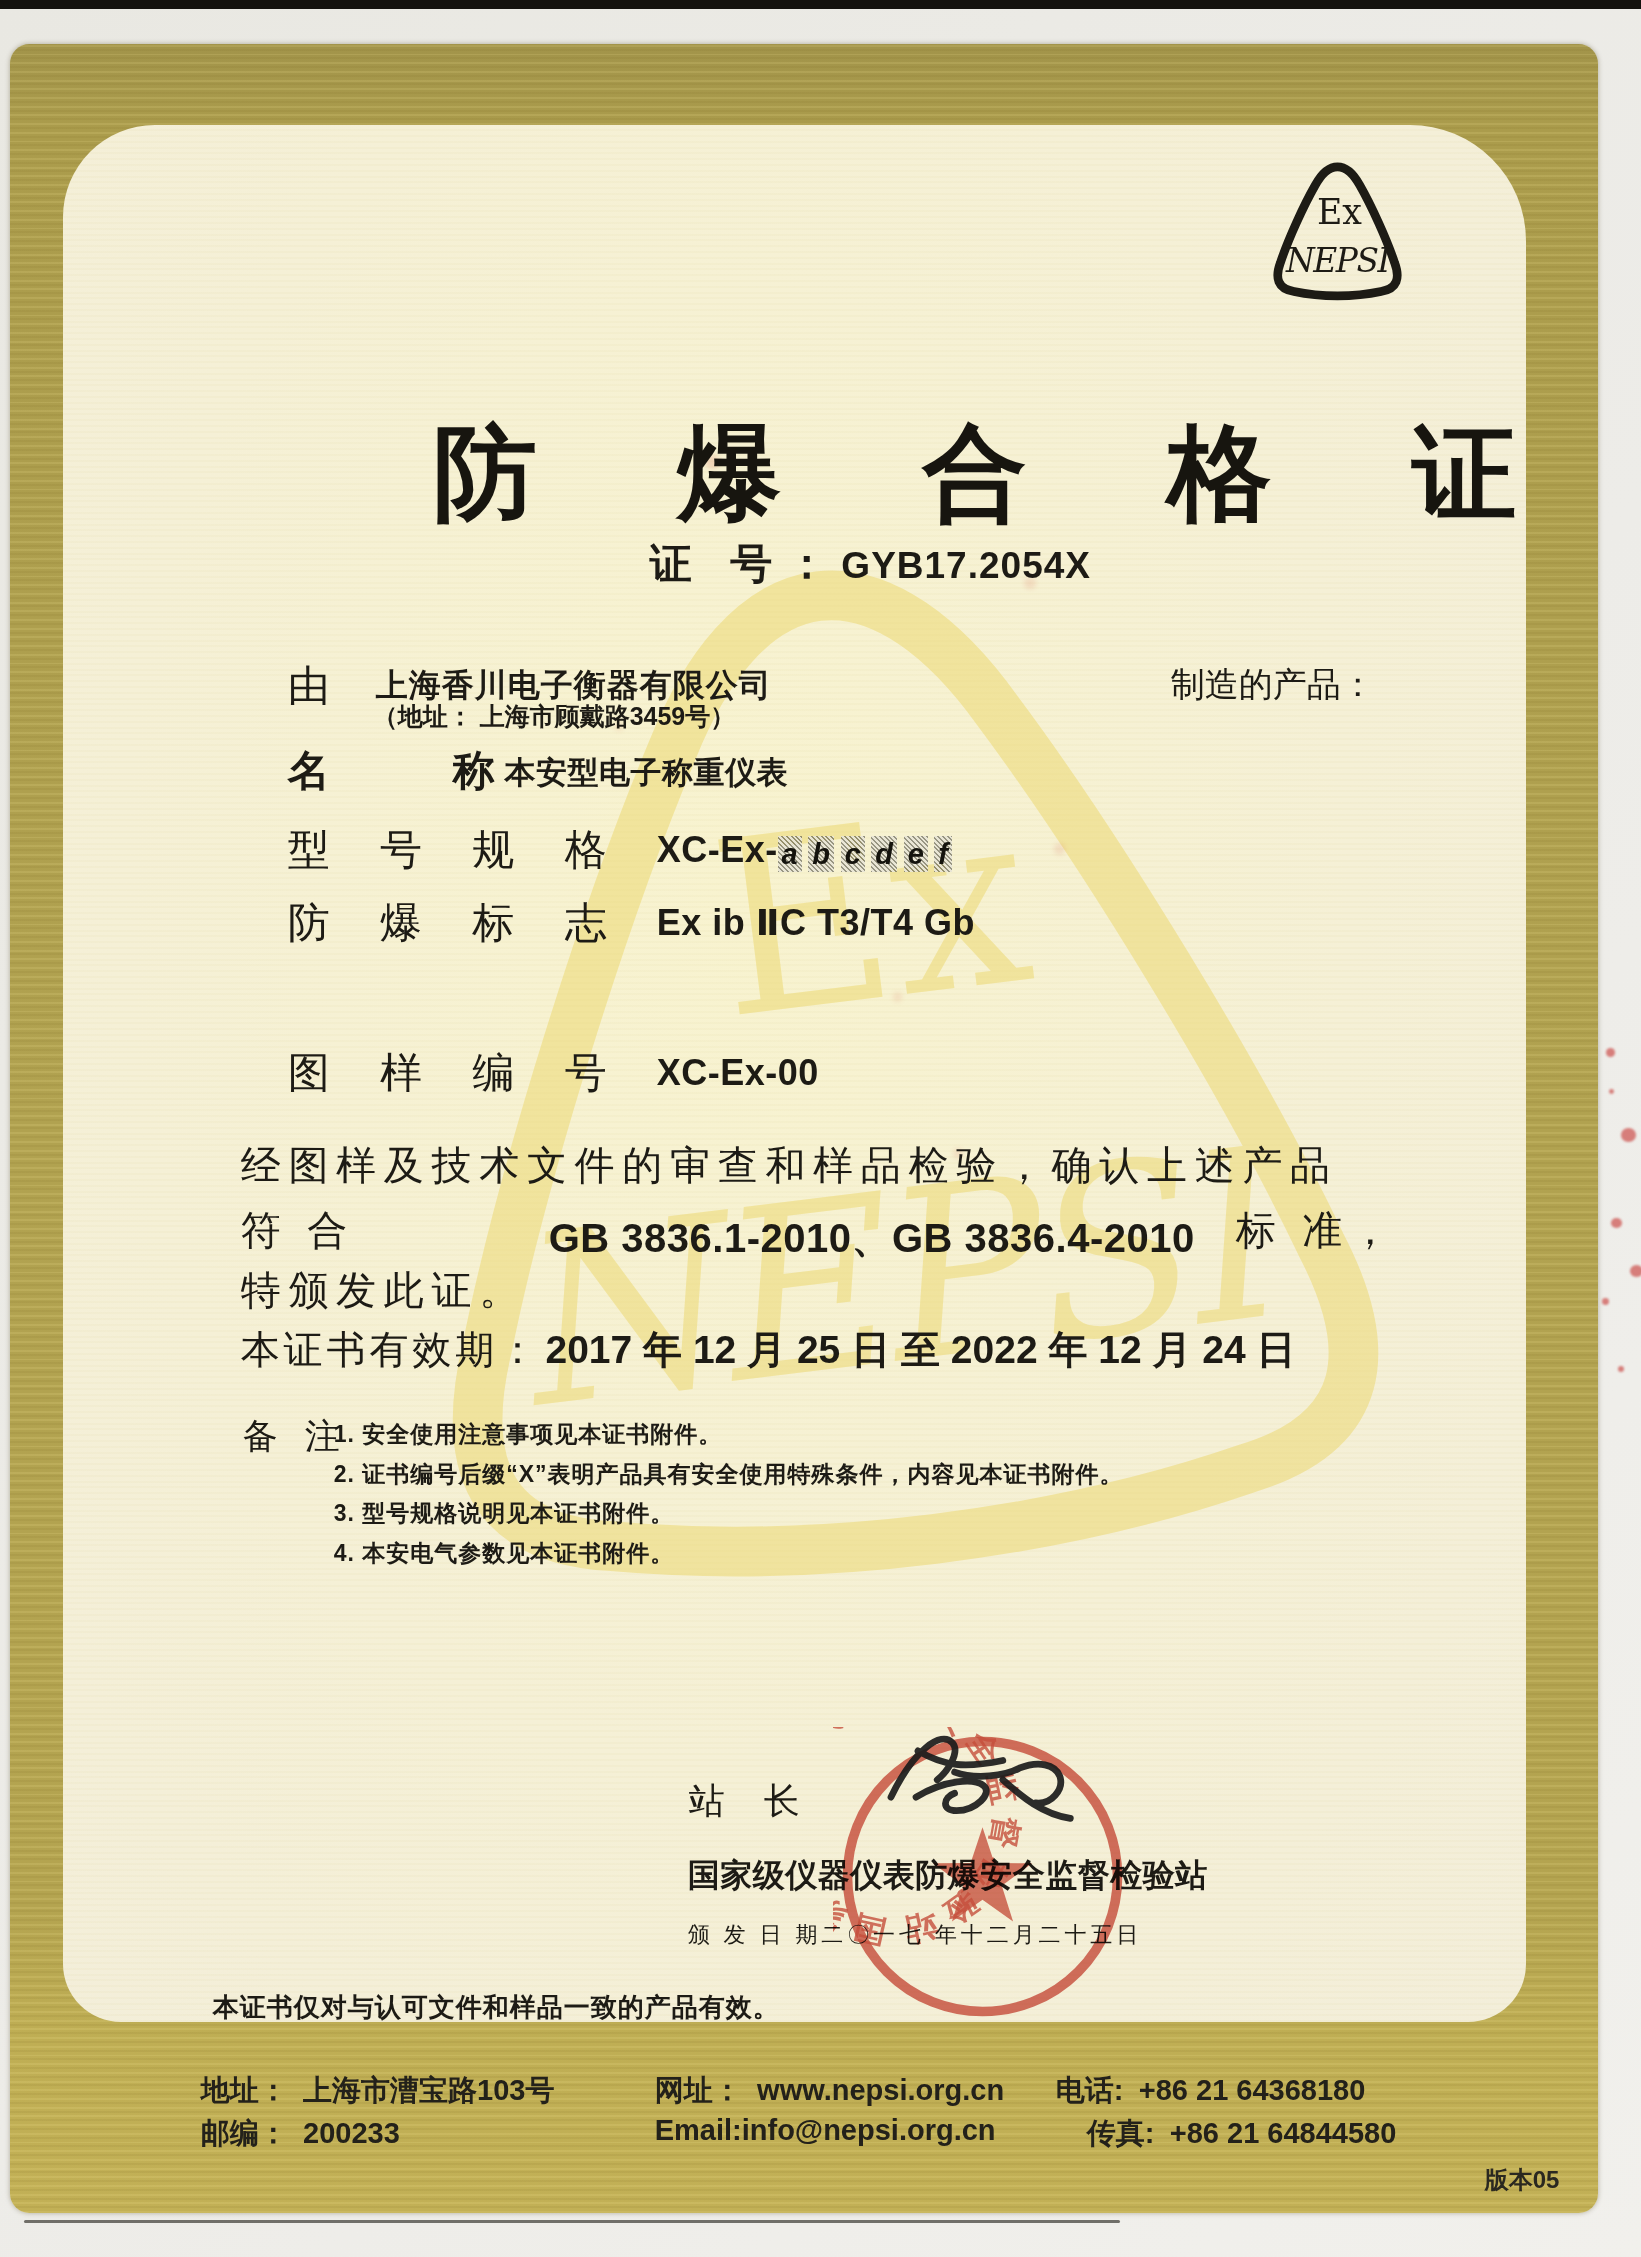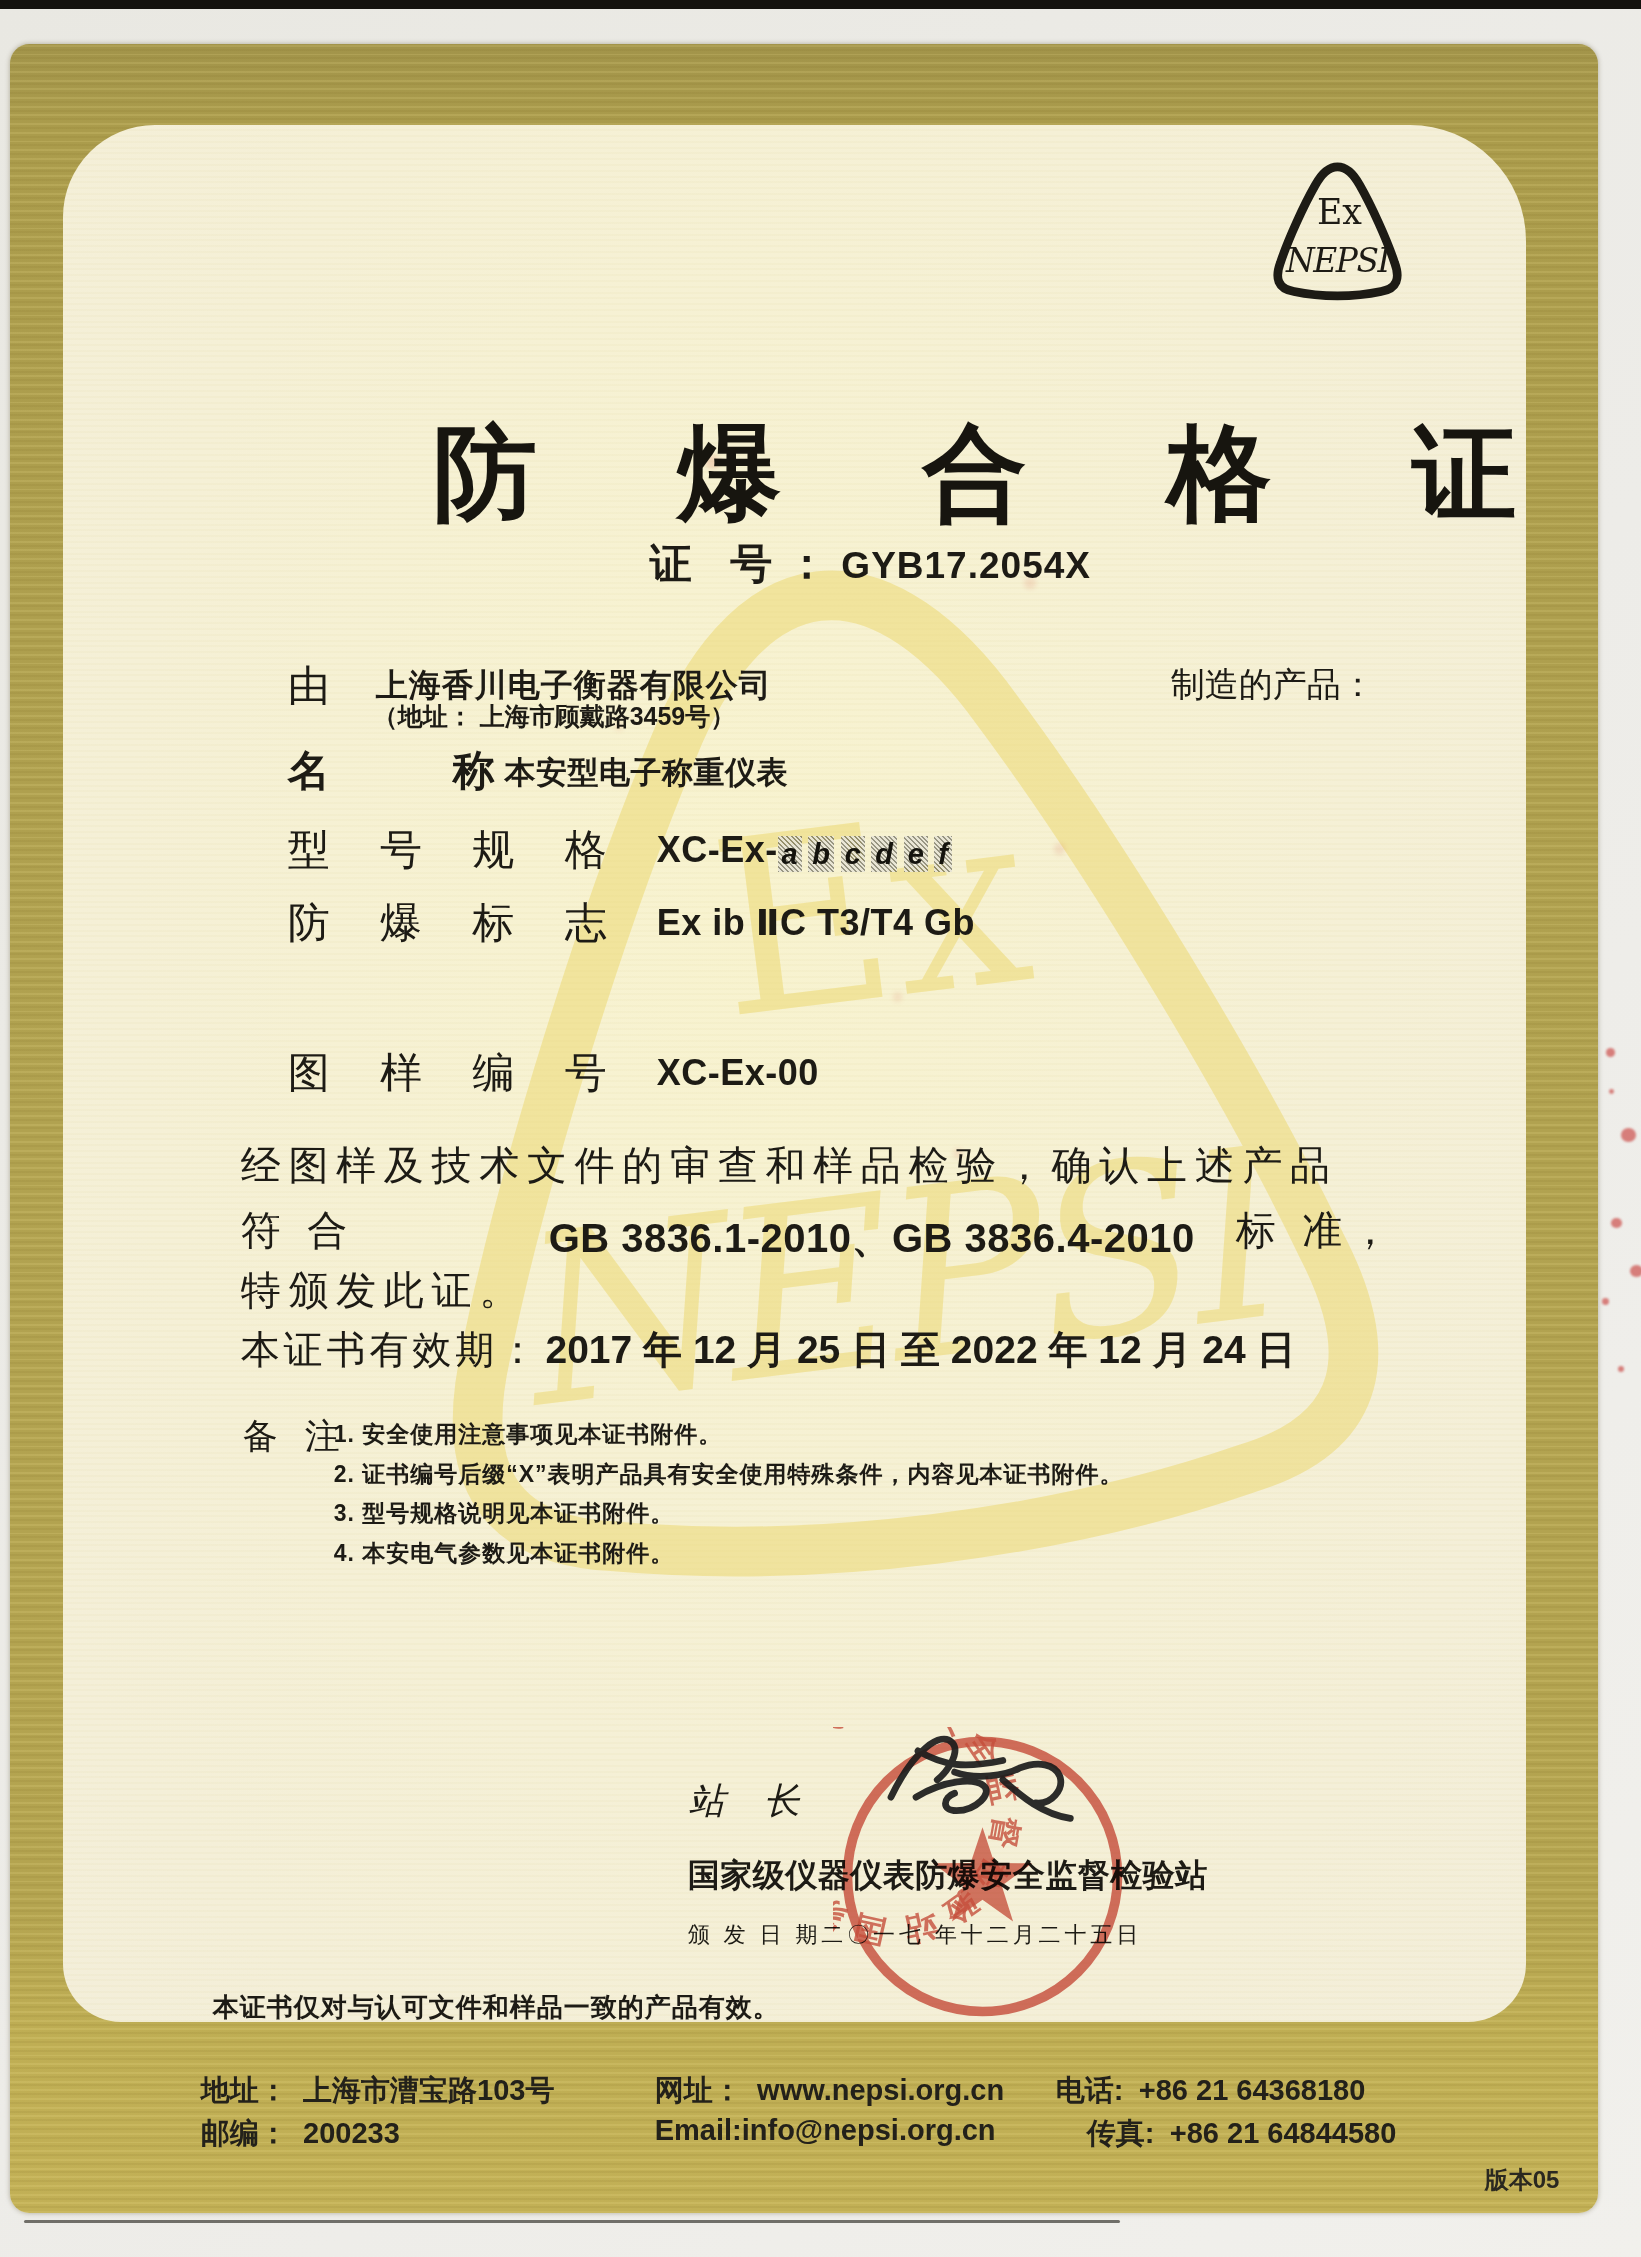--- a/index.html
+++ b/index.html
@@ -62,21 +62,21 @@
 
   .para{font-size:40px;font-weight:500;letter-spacing:7.7px;}
   .standards{font-size:40px;font-weight:700;letter-spacing:0.5px;}
   .validity-label{font-size:39px;font-weight:500;letter-spacing:3.9px;}
   .validity-value{font-size:39px;font-weight:600;letter-spacing:0px;}
 
   .notes-label{left:180px;top:1288px;display:inline-block;width:97px;font-size:35px;font-weight:500;text-align:justify;text-align-last:justify;}
   .notes{left:271px;top:1294px;font-size:23px;font-weight:600;}
   .notes .note{margin-bottom:8.7px;letter-spacing:1px;}
 
-  .director{left:626px;top:1652px;display:inline-block;width:111px;font-size:36px;font-weight:500;text-align:justify;text-align-last:justify;font-style:italic;}
+  .director{left:626px;top:1652px;display:inline-block;width:111px;font-size:36px;font-weight:500;text-align:justify;text-align-last:justify;}
   .station{left:625px;top:1729px;font-size:32px;font-weight:600;letter-spacing:0.5px;}
   .issuedate{left:625px;top:1795px;font-size:22px;font-weight:500;letter-spacing:3.9px;}
   .validity-note{left:150px;top:1865px;font-size:26px;font-weight:700;letter-spacing:1px;}
 
   .signature{position:absolute;left:797px;top:1595px;z-index:4;}
   .seal{position:absolute;left:770px;top:1602px;z-index:3;mix-blend-mode:multiply;opacity:.88;filter:blur(0.3px);}
 
   
   .f-cell{position:absolute;white-space:nowrap;font-size:29px;font-weight:700;color:#23211a;}
   .f-cell .fl{margin-right:15.4px;}

